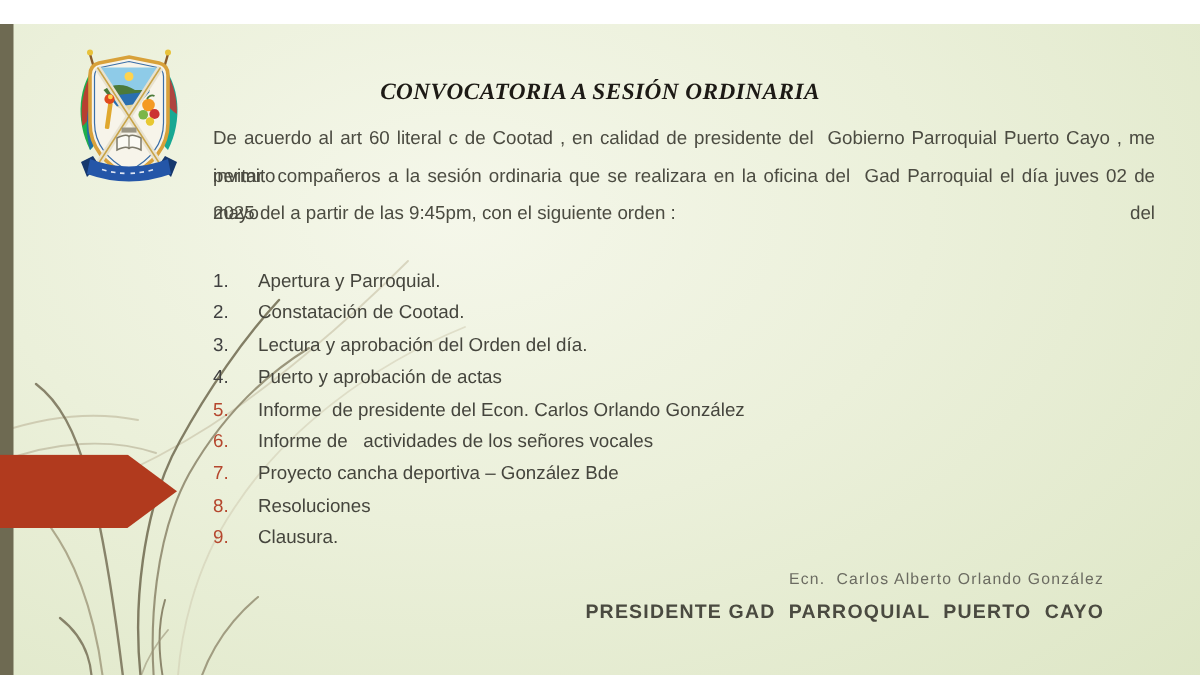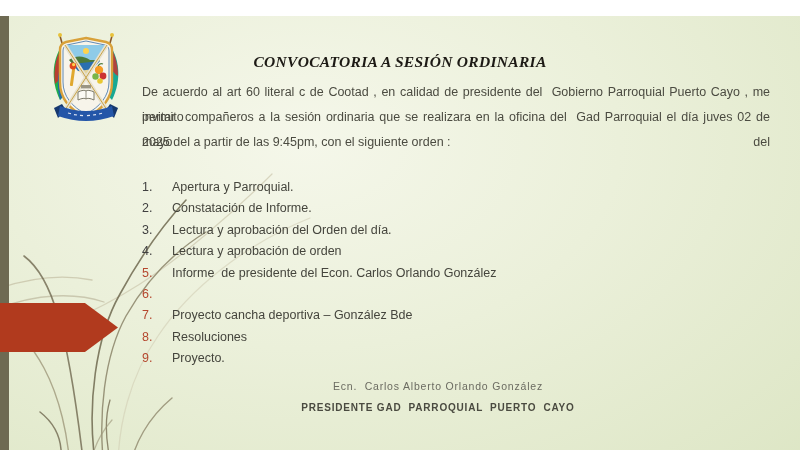--- a/index.html
+++ b/index.html
@@ -22,23 +22,23 @@
     font-size:15.5px;letter-spacing:.3px;color:#1d1a15;
   }
   .para{position:absolute;left:142px;top:64px;width:628px;color:#4b4b41;font-size:12.5px;}
   .pline{height:25px;line-height:25px;white-space:pre-wrap;}
   .pline.just{text-align:justify;text-align-last:justify;}
   .agenda{position:absolute;left:142px;top:161px;width:560px;font-size:12.5px;color:#45453d;}
   .agenda-row{height:21.4px;line-height:21.4px;display:flex;}
   .agenda-num{width:30px;flex:0 0 30px;color:#404040;}
   .agenda-row.red .agenda-num{color:#b5472e;}
   .agenda-text{white-space:pre-wrap;}
-  .sig{position:absolute;left:140px;top:362px;width:596px;text-align:center;}
+  .sig{position:absolute;left:140px;top:362px;width:596px;text-align:right;}
   .sig1{font-size:10.5px;letter-spacing:.8px;color:#6b6b61;line-height:16px;white-space:pre-wrap;}
-  .sig2{font-size:10px;font-weight:bold;letter-spacing:.8px;color:#4a4a40;line-height:16px;margin-top:6px;white-space:pre-wrap;}
+  .sig2{font-size:13px;font-weight:bold;letter-spacing:.8px;color:#4a4a40;line-height:16px;margin-top:6px;white-space:pre-wrap;}
 </style>
 </head>
 <body>
 
 <div class="slide">
 
   <svg class="reeds" viewBox="0 0 800 450" fill="none">
     <g stroke-linecap="round" fill="none">
       <path d="M 0 272 C 30 262 62 258 92 264" stroke="#c3bda2" stroke-width="1.3" opacity="0.7"></path>
       <path d="M 0 292 C 36 278 74 276 104 286" stroke="#b4ae92" stroke-width="1.3" opacity="0.6"></path>
@@ -122,48 +122,49 @@
     <div class="pline">2025 del a partir de las 9:45pm, con el siguiente orden :</div>
   </div>
 
   <div class="agenda">
     <div class="agenda-row">
       <span class="agenda-num">1.</span>
       <span class="agenda-text">Apertura y Parroquial.</span>
     </div>
     <div class="agenda-row">
       <span class="agenda-num">2.</span>
-      <span class="agenda-text">Constatación de Informe.</span>
+      <span class="agenda-text">Constatación de Cootad.</span>
     </div>
     <div class="agenda-row">
       <span class="agenda-num">3.</span>
       <span class="agenda-text">Lectura y aprobación del Orden del día.</span>
     </div>
     <div class="agenda-row">
       <span class="agenda-num">4.</span>
-      <span class="agenda-text">Lectura y aprobación de orden</span>
+      <span class="agenda-text">Puerto y aprobación de actas</span>
     </div>
     <div class="agenda-row red">
       <span class="agenda-num">5.</span>
       <span class="agenda-text">Informe  de presidente del Econ. Carlos Orlando González</span>
     </div>
     <div class="agenda-row red">
       <span class="agenda-num">6.</span>
+      <span class="agenda-text">Informe de   actividades de los señores vocales</span>
     </div>
     <div class="agenda-row red">
       <span class="agenda-num">7.</span>
       <span class="agenda-text">Proyecto cancha deportiva – González Bde</span>
     </div>
     <div class="agenda-row red">
       <span class="agenda-num">8.</span>
       <span class="agenda-text">Resoluciones</span>
     </div>
     <div class="agenda-row red">
       <span class="agenda-num">9.</span>
-      <span class="agenda-text">Proyecto.</span>
+      <span class="agenda-text">Clausura.</span>
     </div>
   </div>
 
   <div class="sig">
     <div class="sig1">Ecn.  Carlos Alberto Orlando González</div>
     <div class="sig2">PRESIDENTE GAD  PARROQUIAL  PUERTO  CAYO</div>
   </div>
 
 </div>
 

